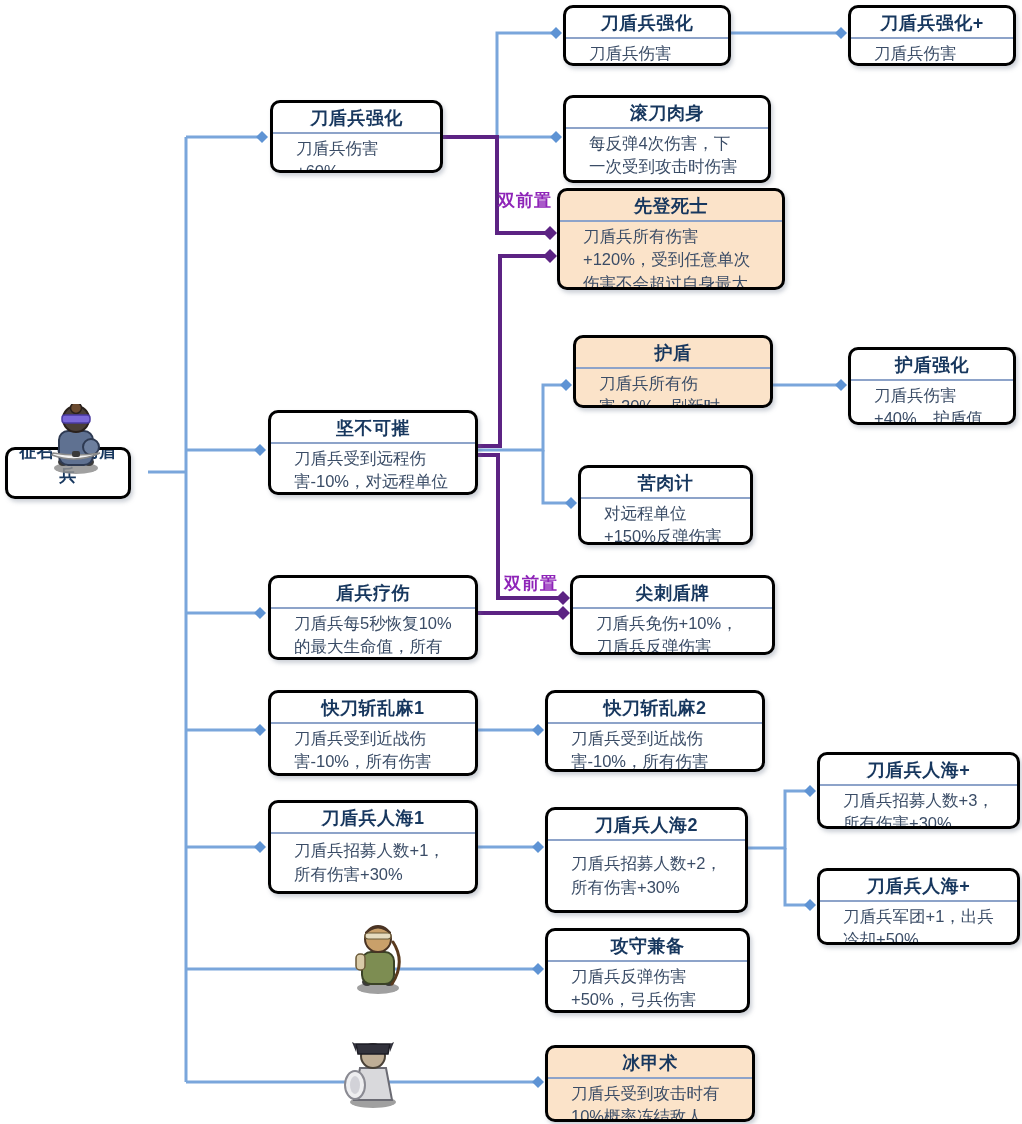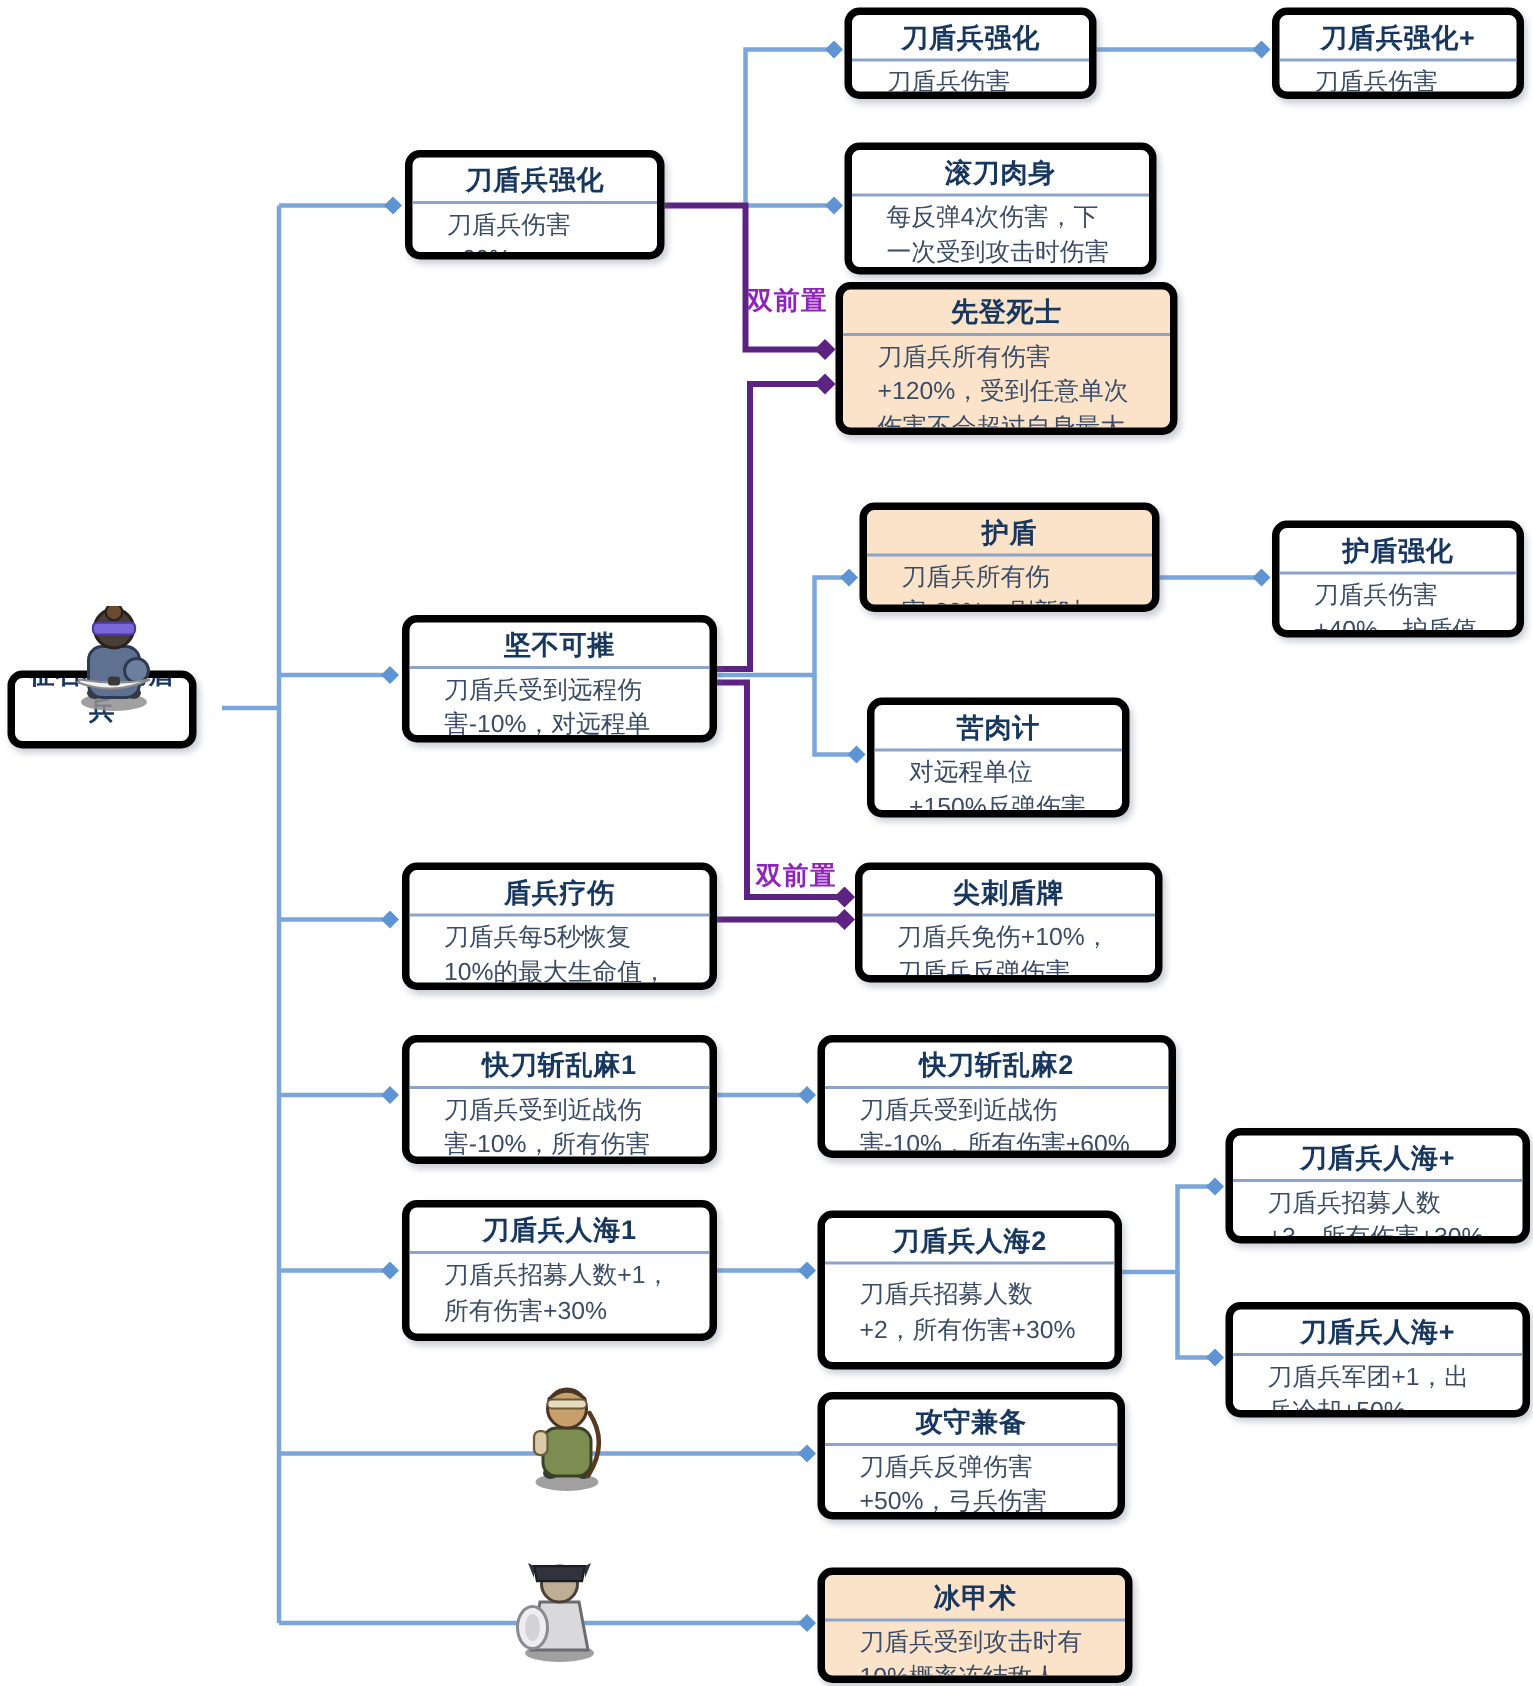--- a/index.html
+++ b/index.html
@@ -1,20 +1,20 @@
 <!DOCTYPE html>
 <html><head>
 <meta charset="utf-8">
 <style>
   *{margin:0;padding:0;box-sizing:border-box}
   html,body{background:#ffffff}
   body{font-family:"Liberation Sans","DejaVu Sans",sans-serif}
   #canvas{position:relative;width:1022px;height:1124px;background:#fff;overflow:hidden}
   #edges{position:absolute;left:0;top:0;z-index:0}
-  .node{position:absolute;z-index:2;background:#fff;border:5px solid #000000;border-radius:10px;
+  .node{position:absolute;z-index:2;background:#fff;border:3px solid #000000;border-radius:10px;
         box-shadow:2px 3px 4px rgba(110,120,140,.35);display:flex;flex-direction:column;overflow:hidden}
   .node.orange{background:#fbe3c9}
   .node .title{flex:0 0 auto;font-size:18px;font-weight:bold;color:#17375e;text-align:center;
                padding:3px 4px 2px;line-height:24px;border-bottom:2px solid #8da3c9;letter-spacing:.5px}
   .node .body{flex:1 1 auto;display:flex;align-items:center;justify-content:center;
               font-size:16.5px;color:#3a4c66;padding:3px 23px;line-height:1.42}
   .node.title-only{justify-content:flex-end}
   .node.title-only .title{border-bottom:none;padding-bottom:8px;font-size:17px}
   .edge-label{position:absolute;z-index:3;font-size:17px;font-weight:bold;color:#8e24b8;letter-spacing:1px}
   .figure{position:absolute;z-index:4}
@@ -117,21 +117,21 @@
   <div class="node" style="left:570px;top:575px;width:205px;height:80px">
     <div class="title">尖刺盾牌</div>
     <div class="body">刀盾兵免伤+10%，刀盾兵反弹伤害+100%</div>
   </div>
 
   <div class="node" style="left:268px;top:690px;width:210px;height:86px">
     <div class="title">快刀斩乱麻1</div>
     <div class="body">刀盾兵受到近战伤害-10%，所有伤害+30%</div>
   </div>
 
-  <div class="node" style="left:545px;top:690px;width:239px;height:82px">
+  <div class="node" style="left:545px;top:690px;width:220px;height:82px">
     <div class="title">快刀斩乱麻2</div>
     <div class="body">刀盾兵受到近战伤害-10%，所有伤害+60%</div>
   </div>
 
   <div class="node" style="left:268px;top:800px;width:210px;height:94px">
     <div class="title">刀盾兵人海1</div>
     <div class="body">刀盾兵招募人数+1，所有伤害+30%</div>
   </div>
 
   <div class="node" style="left:545px;top:807px;width:203px;height:106px">

